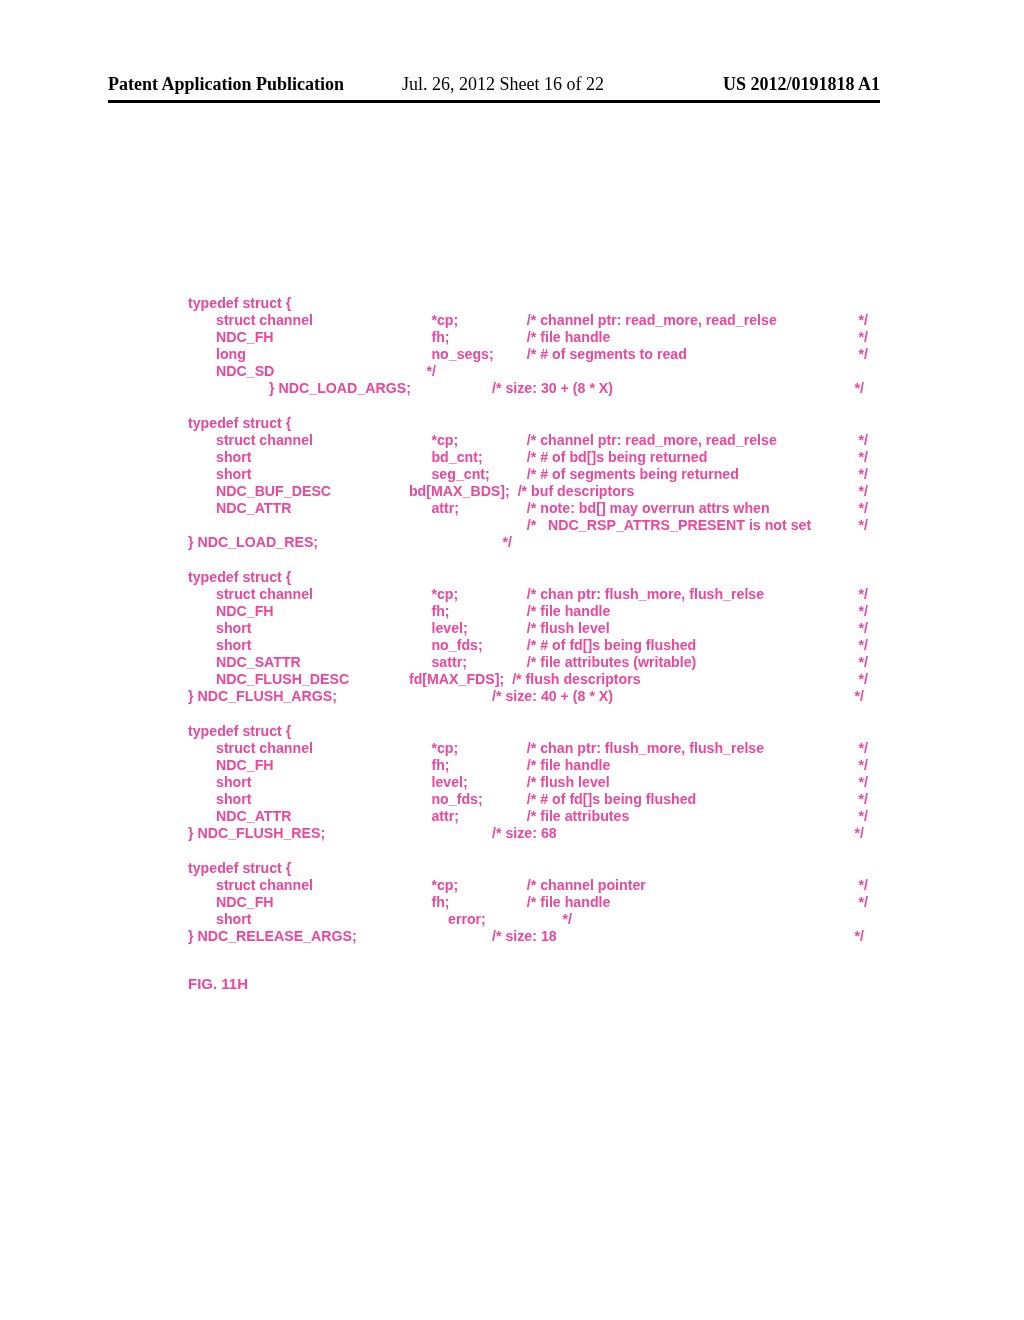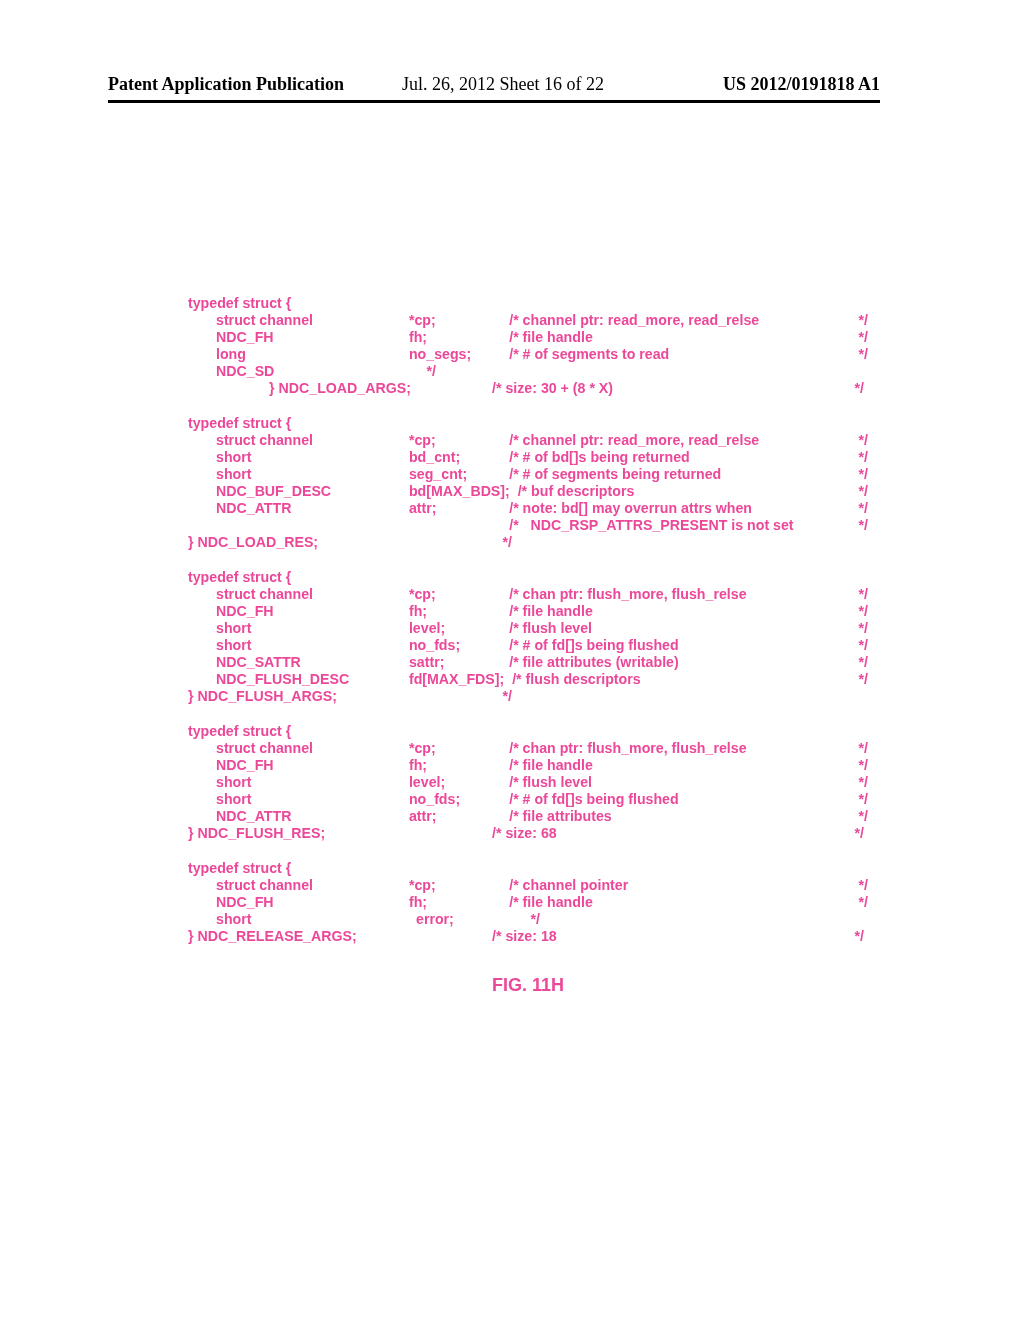--- a/index.html
+++ b/index.html
@@ -59,29 +59,29 @@
   }
   .struct-block {
     margin-bottom: 18px;
   }
   .code-row {
     display: flex;
     white-space: pre;
     height: 17px;
   }
   .c-type   { display:inline-block; width: 200px; }
-  .c-name   { display:inline-block; width: 104px; }
+  .c-name   { display:inline-block; width: 104px; margin-left: 32px; }
   .c-comm   { display:inline-block; width: 352px; }
   .c-end    { display:inline-block; width: 20px; text-align: right; }
   .indent   { padding-left: 28px; }
   .fig-caption {
-    text-align: center;
+    text-align: left;
     font-family: Arial, Helvetica, sans-serif;
     font-weight: bold;
-    font-size: 18px;
+    font-size: 15px;
     margin-top: 30px;
   }
 </style>
 </head>
 <body>
 
 <div class="page">
 
   <div class="header-line">
     <span class="header-left">Patent Application Publication</span>
@@ -110,21 +110,21 @@
         <div class="code-row"><span style="display: inline-block; width: 304px;">} NDC_LOAD_RES;</span><span class="c-end">*/</span></div>
       </div>
       <div class="struct-block">
         <div class="code-row">typedef struct {</div>
         <div class="code-row"><span class="c-type indent" style="width: 200px;">struct channel</span><span class="c-name">*cp;</span><span class="c-comm">/* chan ptr: flush_more, flush_relse</span><span class="c-end">*/</span></div>
         <div class="code-row"><span class="c-type indent" style="width: 200px;">NDC_FH</span><span class="c-name">fh;</span><span class="c-comm">/* file handle</span><span class="c-end">*/</span></div>
         <div class="code-row"><span class="c-type indent" style="width: 200px;">short</span><span class="c-name">level;</span><span class="c-comm">/* flush level</span><span class="c-end">*/</span></div>
         <div class="code-row"><span class="c-type indent" style="width: 200px;">short</span><span class="c-name">no_fds;</span><span class="c-comm">/* # of fd[]s being flushed</span><span class="c-end">*/</span></div>
         <div class="code-row"><span class="c-type indent" style="width: 200px;">NDC_SATTR</span><span class="c-name">sattr;</span><span class="c-comm">/* file attributes (writable)</span><span class="c-end">*/</span></div>
         <div class="code-row"><span class="c-type indent" style="width: 200px;">NDC_FLUSH_DESC</span><span style="display: inline-block; width: 456px;">fd[MAX_FDS];  /* flush descriptors</span><span class="c-end">*/</span></div>
-        <div class="code-row"><span style="display: inline-block; width: 304px;">} NDC_FLUSH_ARGS;</span><span class="c-end">*/</span></div>
+        <div class="code-row"><span style="display: inline-block; width: 304px;">} NDC_FLUSH_ARGS;</span><span class="c-comm">/* size: 40 + (8 * X)</span><span class="c-end">*/</span></div>
       </div>
       <div class="struct-block">
         <div class="code-row">typedef struct {</div>
         <div class="code-row"><span class="c-type indent" style="width: 200px;">struct channel</span><span class="c-name">*cp;</span><span class="c-comm">/* chan ptr: flush_more, flush_relse</span><span class="c-end">*/</span></div>
         <div class="code-row"><span class="c-type indent" style="width: 200px;">NDC_FH</span><span class="c-name">fh;</span><span class="c-comm">/* file handle</span><span class="c-end">*/</span></div>
         <div class="code-row"><span class="c-type indent" style="width: 200px;">short</span><span class="c-name">level;</span><span class="c-comm">/* flush level</span><span class="c-end">*/</span></div>
         <div class="code-row"><span class="c-type indent" style="width: 200px;">short</span><span class="c-name">no_fds;</span><span class="c-comm">/* # of fd[]s being flushed</span><span class="c-end">*/</span></div>
         <div class="code-row"><span class="c-type indent" style="width: 200px;">NDC_ATTR</span><span class="c-name">attr;</span><span class="c-comm">/* file attributes</span><span class="c-end">*/</span></div>
         <div class="code-row"><span style="display: inline-block; width: 304px;">} NDC_FLUSH_RES;</span><span class="c-comm">/* size: 68</span><span class="c-end">*/</span></div>
       </div>

